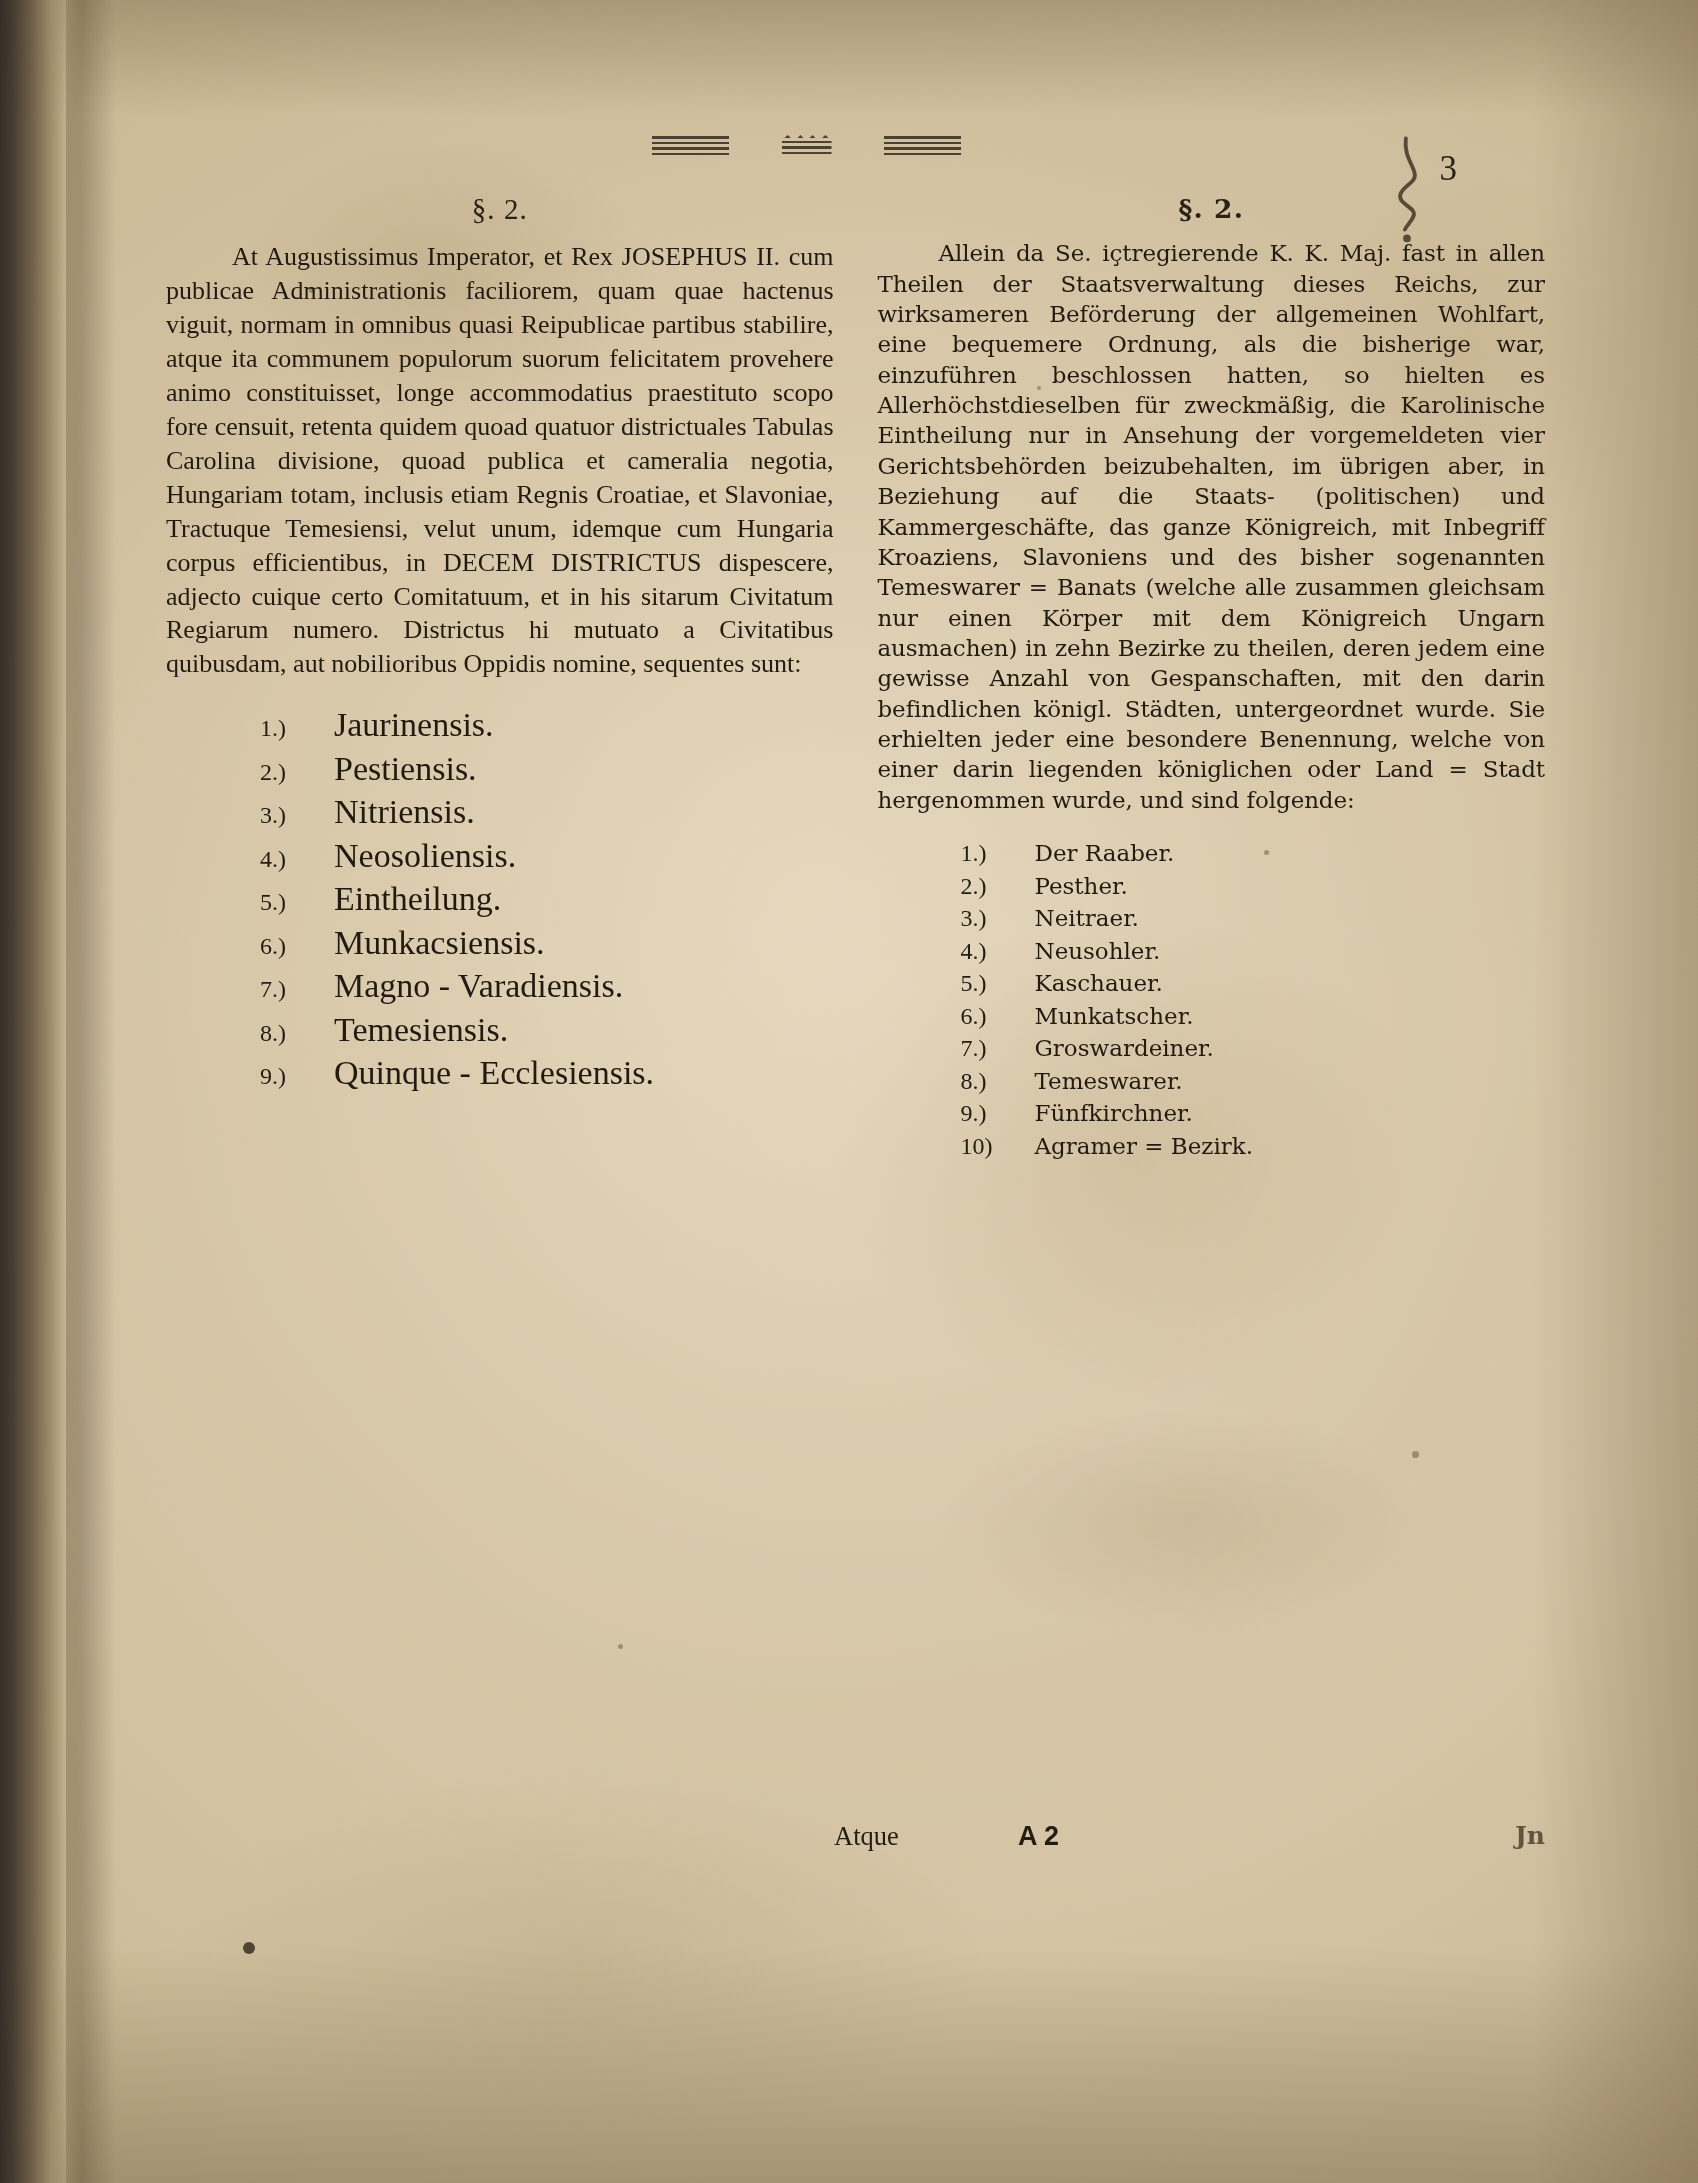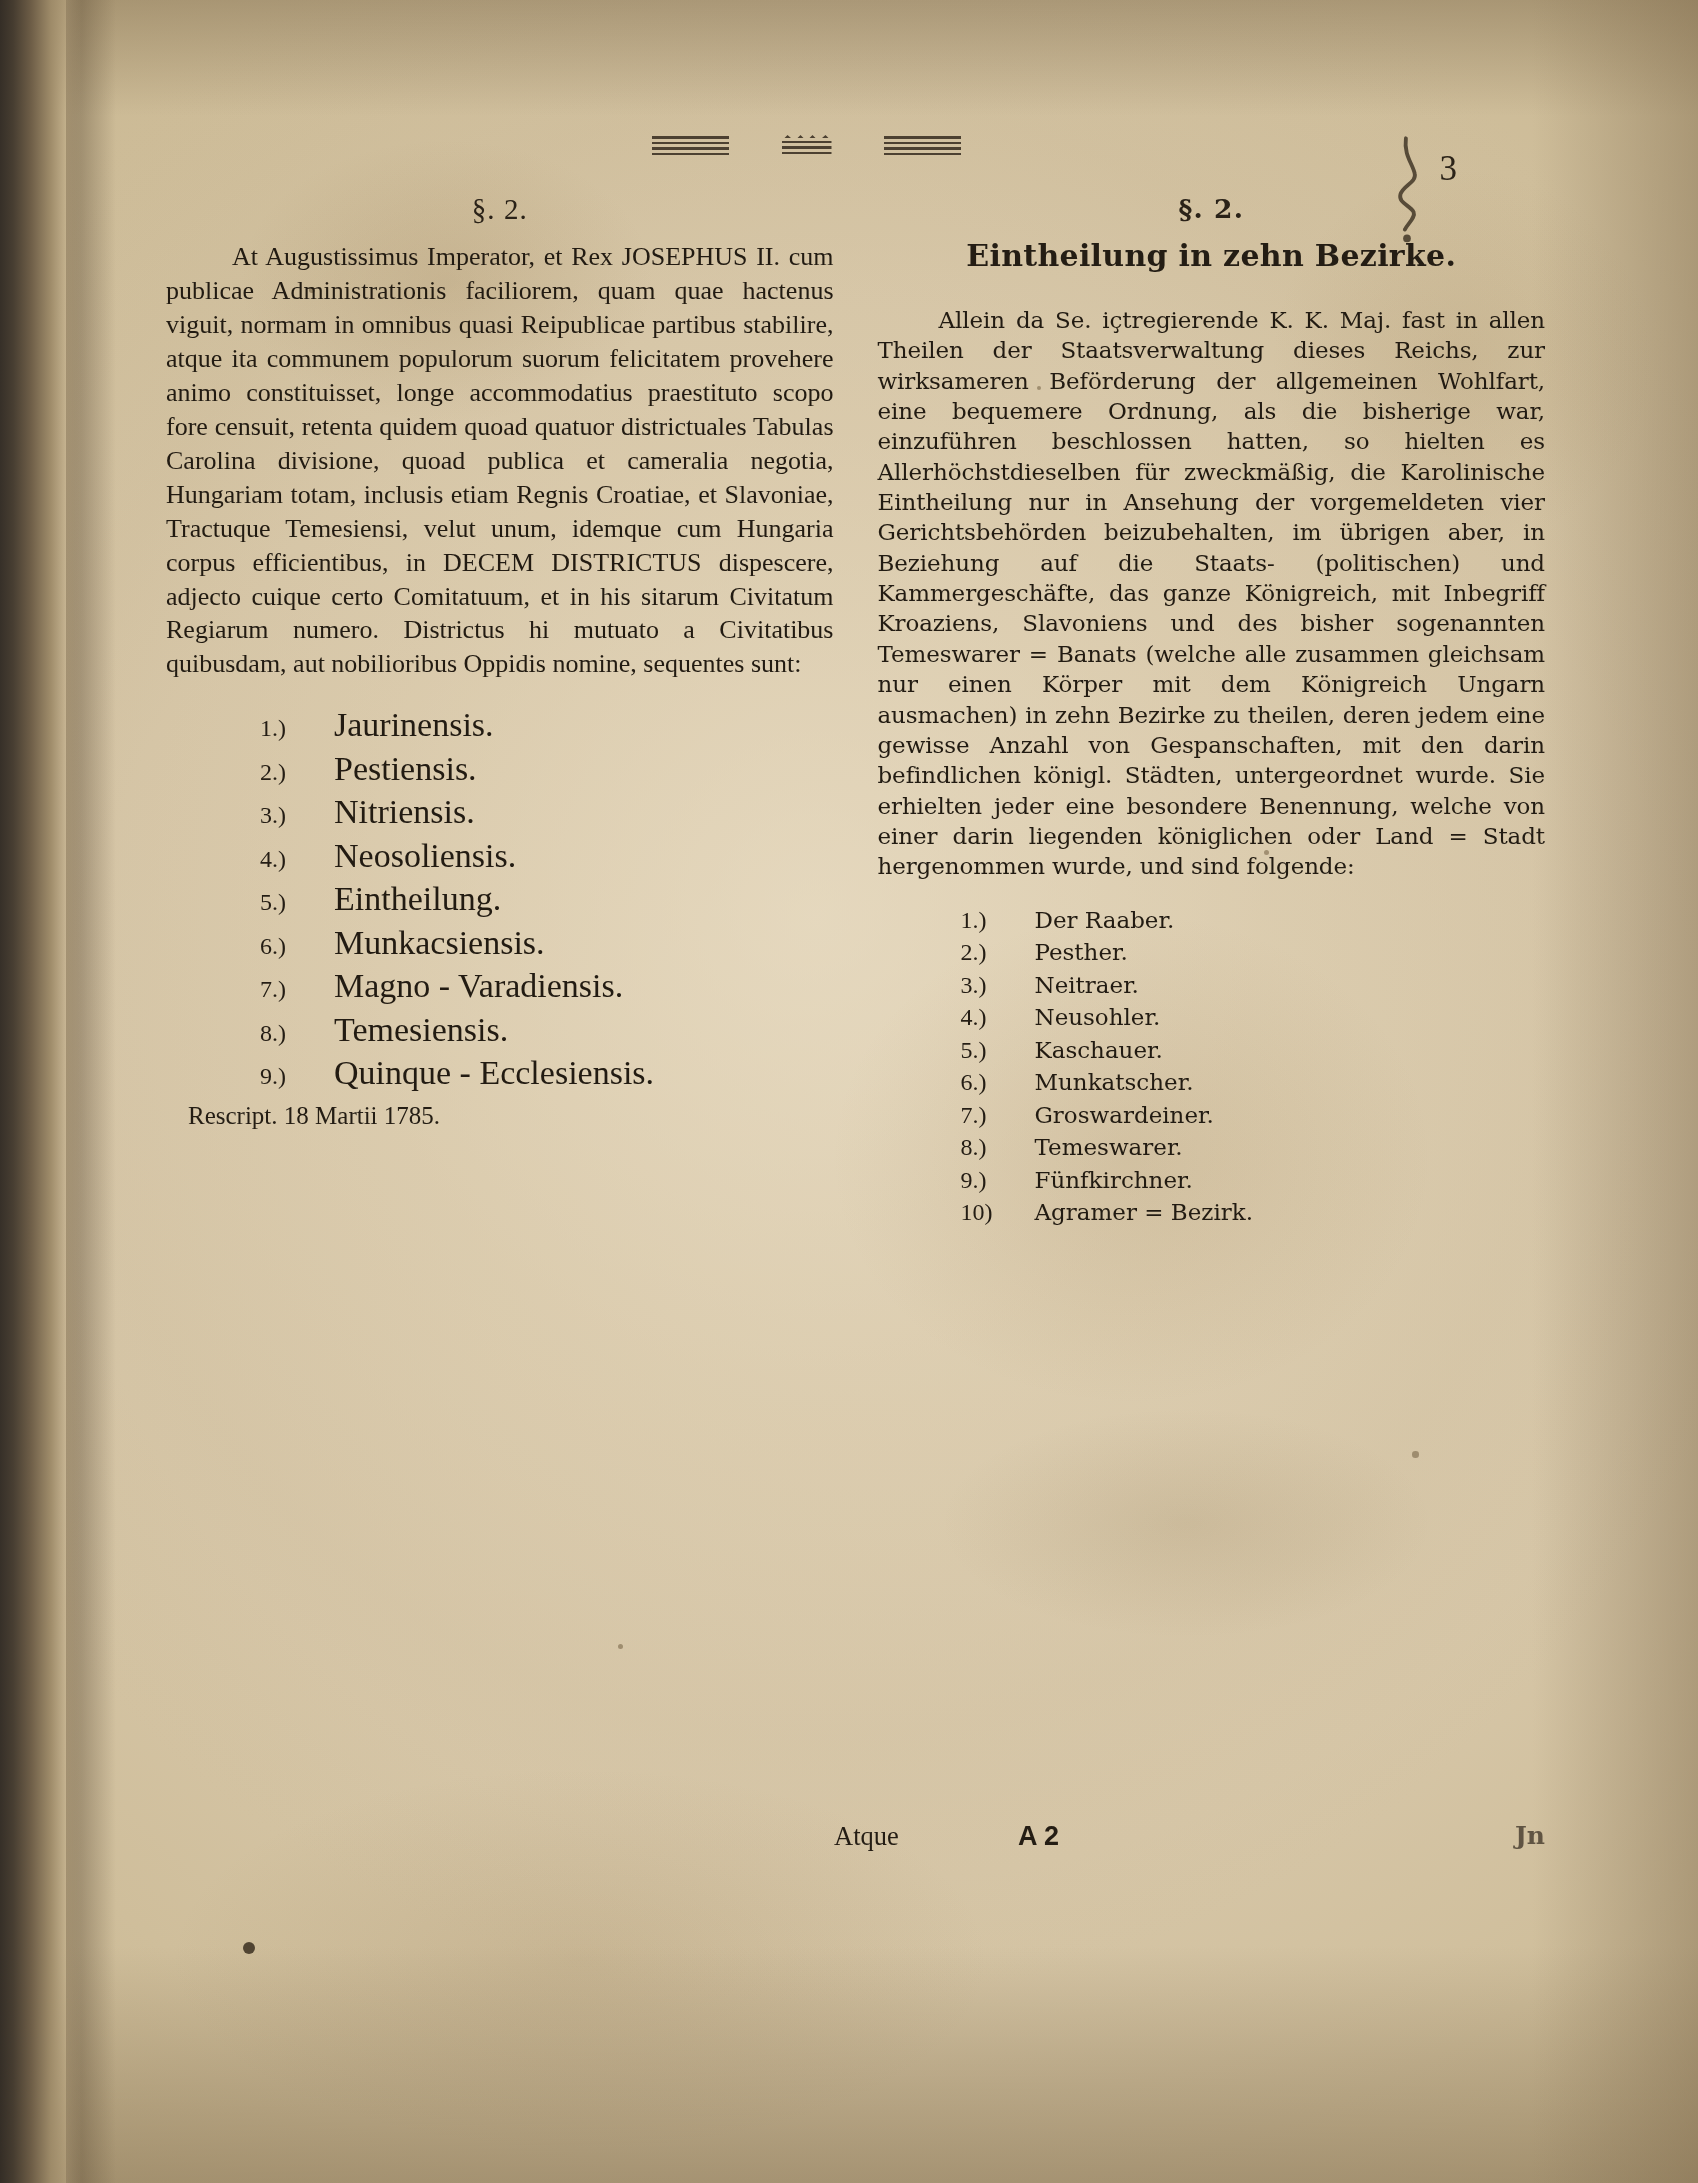--- a/index.html
+++ b/index.html
@@ -323,26 +323,24 @@
           <div class="list-item">
             <span class="li-num">8.)</span>
             <span class="li-lat">Temesiensis.</span>
           </div>
           <div class="list-item">
             <span class="li-num">9.)</span>
             <span class="li-lat">Quinque - Ecclesiensis.</span>
           </div>
         </div>
 
-        <div class="rescript">Rescript. 18 Martii 1785.</div>
       </div>
 
       <div class="col col-right">
         <div class="sec-mark">§. 2.</div>
-        <div class="heading-ger">Eintheilung in zehn Bezirke.</div>
         <div class="body-ger">Allein da Se. iҫtregierende K. K. Maj. fast in allen Theilen der Staatsverwaltung dieses Reichs, zur wirksameren Beförderung der allgemeinen Wohlfart, eine bequemere Ordnung, als die bisherige war, einzuführen beschlossen hatten, so hielten es Allerhöchstdieselben für zweckmäßig, die Karolinische Eintheilung nur in Ansehung der vorgemeldeten vier Gerichtsbehörden beizubehalten, im übrigen aber, in Beziehung auf die Staats- (politischen) und Kammergeschäfte, das ganze Königreich, mit Inbegriff Kroaziens, Slavoniens und des bisher sogenannten Temeswarer = Banats (welche alle zusammen gleichsam nur einen Körper mit dem Königreich Ungarn ausmachen) in zehn Bezirke zu theilen, deren jedem eine gewisse Anzahl von Gespanschaften, mit den darin befindlichen königl. Städten, untergeordnet wurde. Sie erhielten jeder eine besondere Benennung, welche von einer darin liegenden königlichen oder Land = Stadt hergenommen wurde, und sind folgende:</div>
 
         <div class="list">
           <div class="list-item">
             <span class="li-num">1.)</span>
             <span class="li-ger">Der Raaber.</span>
           </div>
           <div class="list-item">
             <span class="li-num">2.)</span>
             <span class="li-ger">Pesther.</span>

